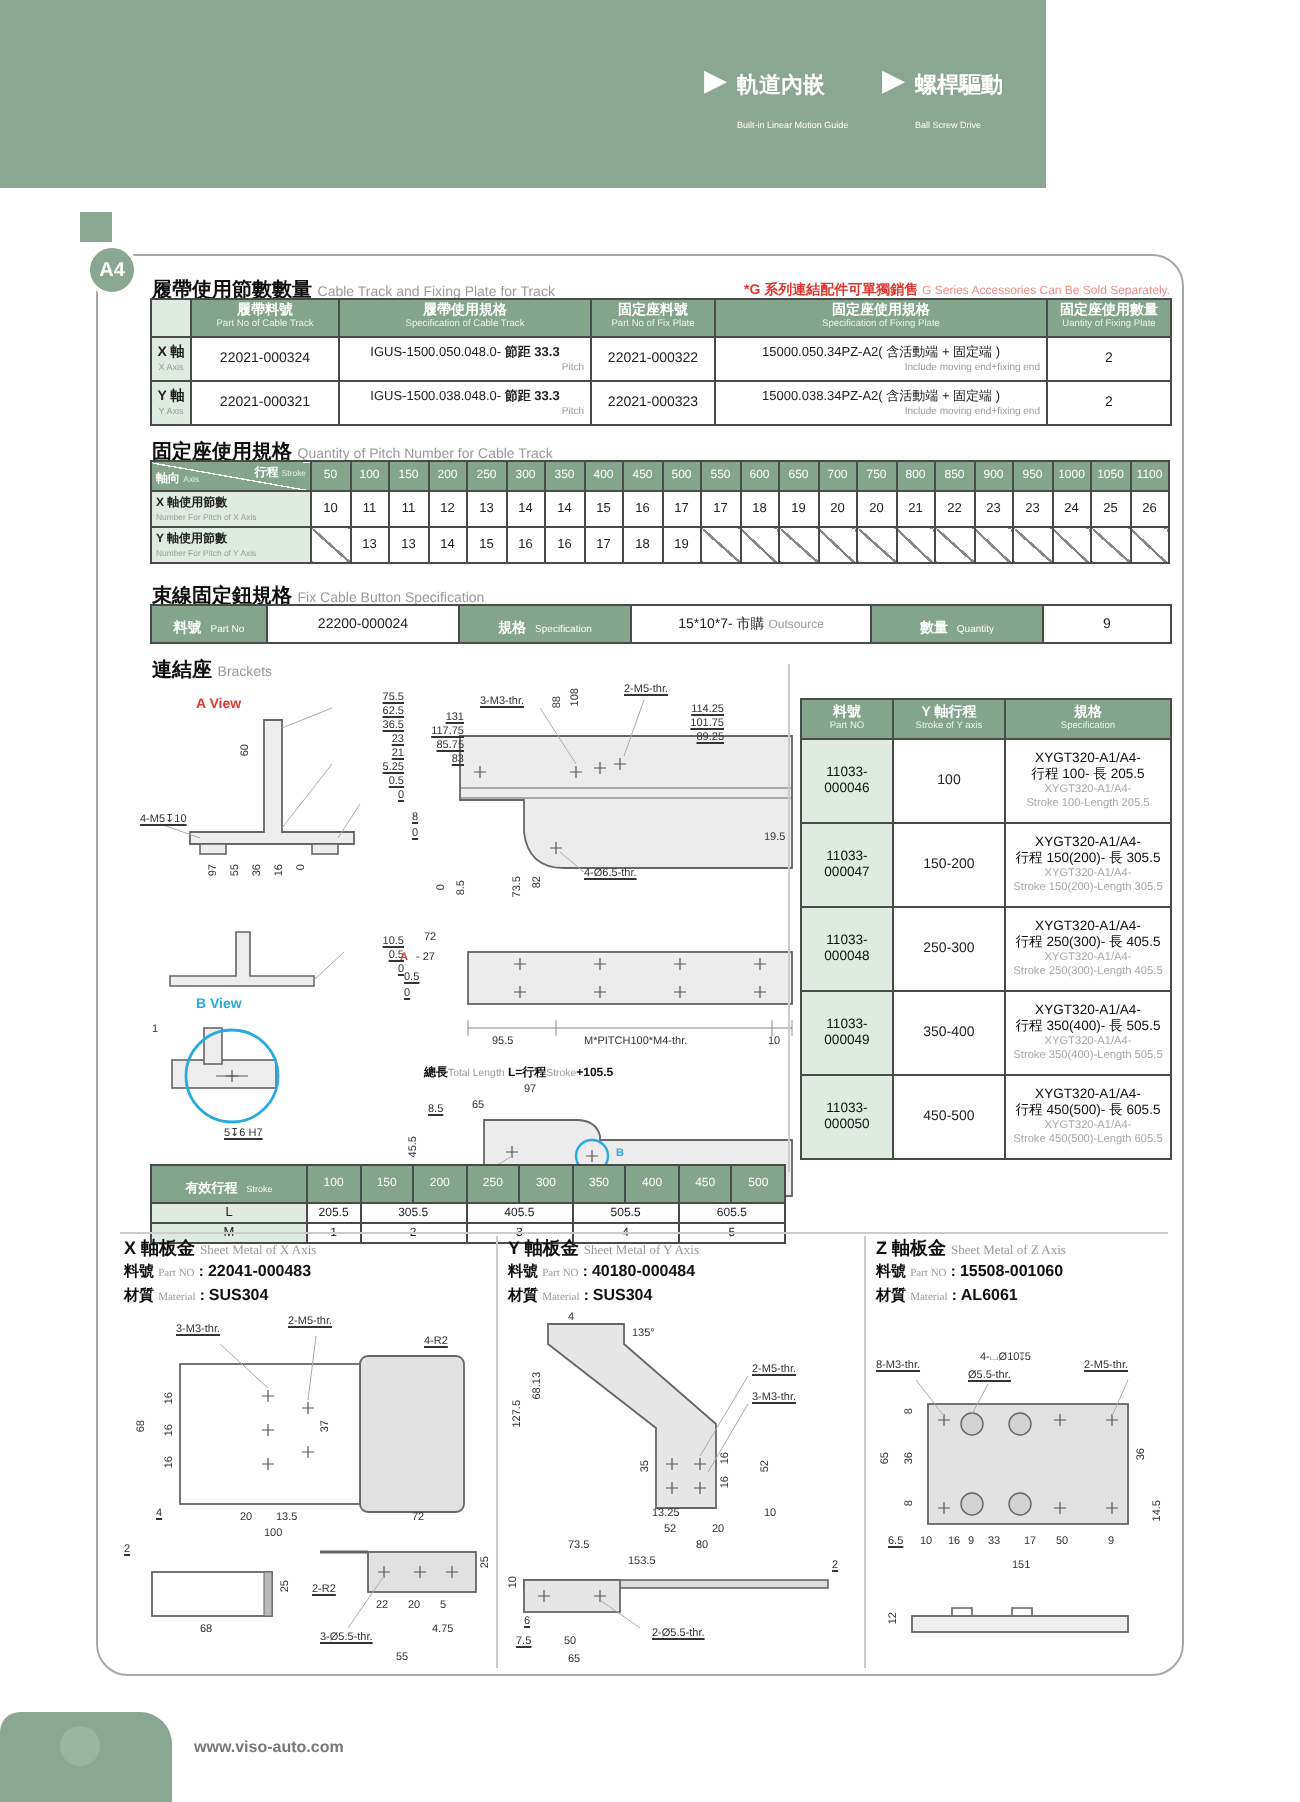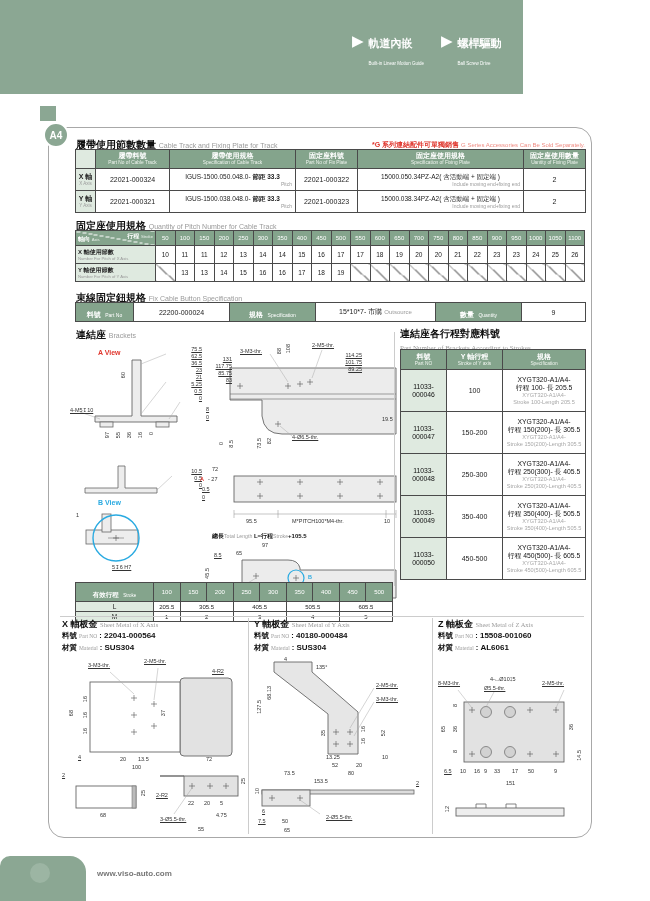--- a/index.html
+++ b/index.html
@@ -440,24 +440,20 @@
       <span class="d" style="left:62px;top:0">97</span>
       <span class="d u" style="left:14px;top:10px">8.5</span>
       <span class="d" style="left:36px;top:8px">65</span>
       <span class="d vt" style="left:4px;top:26px">45.5</span>
       <span class="d u" style="left:8px;top:52px">Ø5H7↧6</span>
       <span class="d cyan" style="left:108px;top:32px;font-weight:bold">B</span>
     </div>
   </div>
 
   <div class="vdiv" style="left:394px;top:332px;height:254px"></div>
-  <div class="stitle" style="left:400px;top:327px">
-    <span>連結座各行程對應料號</span><br>
-    <span class="en" style="font-family:'Liberation Serif',serif">Part Number of Brackets According to Strokes</span>
-  </div>
   <table style="left:400px;top:349px;width:185px">
     <colgroup>
         <col style="width:46px">
         <col style="width:56px">
         <col style="width:83px">
       </colgroup>
     <tbody>
         <tr style="height:20px">
       <td class="thg">
             <span class="cn">料號</span>
@@ -575,21 +571,21 @@
     </tr>
   </tbody>
     </table>
 
   <div class="hdiv" style="left:60px;top:616px;width:524px"></div>
   <div class="vdiv" style="left:248px;top:618px;height:216px"></div>
   <div class="vdiv" style="left:432px;top:618px;height:216px"></div>
 
   <div class="draw" style="left:62px;top:618px;width:184px;height:218px">
     <div class="smt" style="left:0;top:0"><span>X 軸板金</span> <span class="en">Sheet Metal of X Axis</span></div>
-    <div class="sml" style="left:0;top:13px"><span>料號</span> <span class="en">Part NO</span> :&nbsp;<span class="val">22041-000564</span></div>
+    <div class="sml" style="left:0;top:13px"><span>料號</span> <span class="en">Part NO</span> :&nbsp;<span class="val">22041-000483</span></div>
     <div class="sml" style="left:0;top:25px"><span>材質</span> <span class="en">Material</span> :&nbsp;<span class="val">SUS304</span></div>
     <div class="draw" style="left:0;top:40px;width:184px;height:110px">
       <svg width="184" height="110">
         <rect x="118" y="20" width="52" height="78" rx="4" fill="#e2e2e2" stroke="#666" stroke-width="0.9"></rect>
         <rect x="28" y="24" width="90" height="70" fill="#fff" stroke="#666" stroke-width="0.9"></rect>
         <use href="#cr" x="72" y="40"></use>
           <use href="#cr" x="72" y="57"></use>
           <use href="#cr" x="72" y="74"></use>
         <use href="#cr" x="92" y="46"></use>
           <use href="#cr" x="92" y="68"></use>

